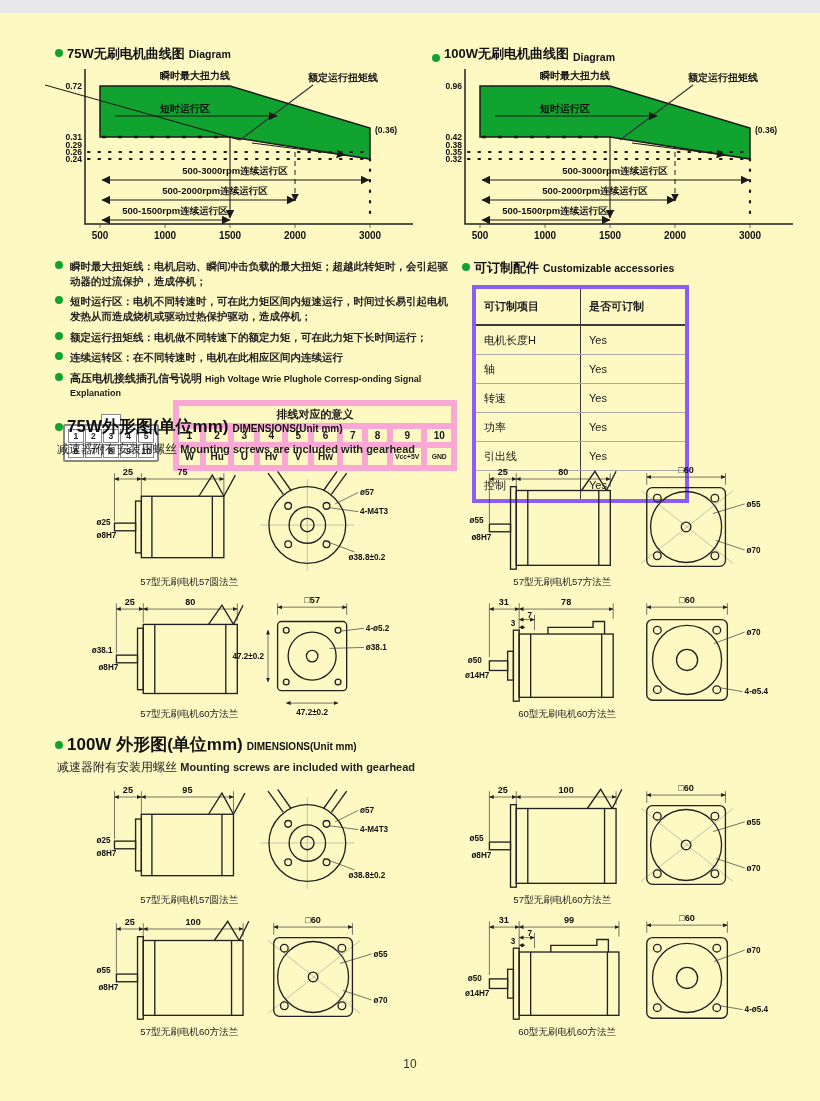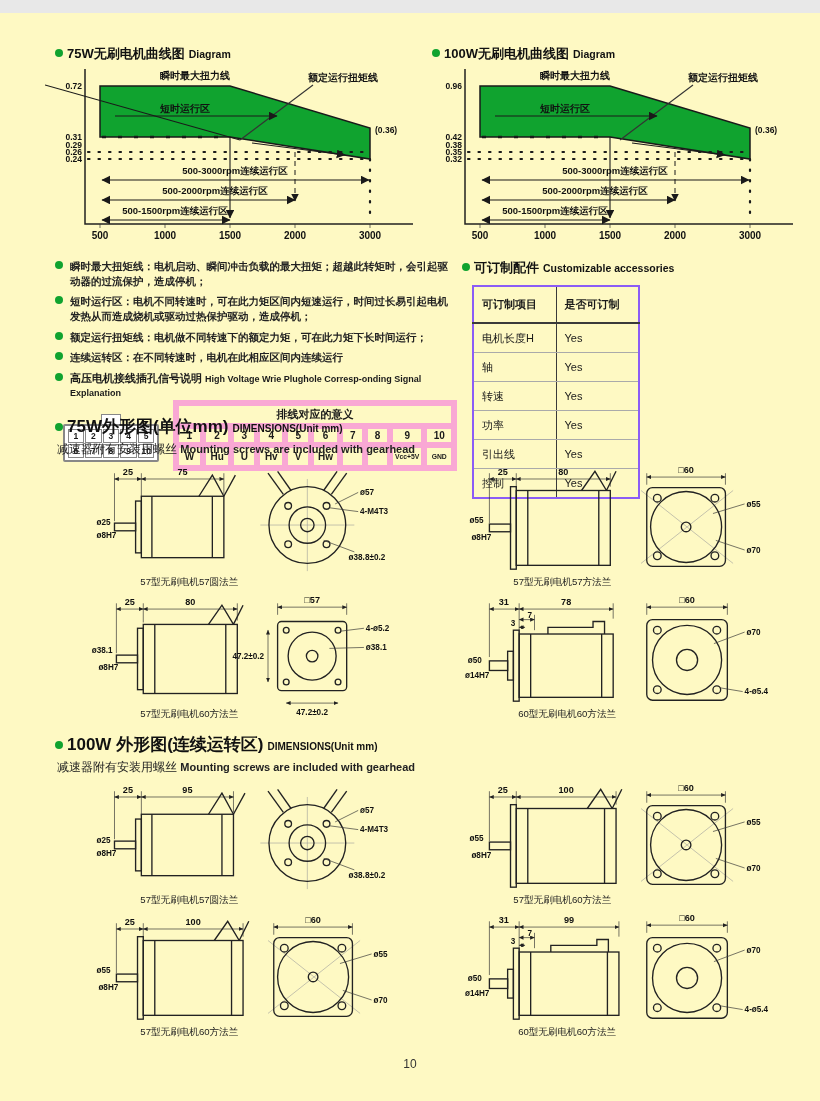--- a/index.html
+++ b/index.html
@@ -17,21 +17,21 @@
 
   
   .note{display:flex;gap:7px;margin-bottom:6px;}
   .note .dot{margin-top:3px;}
   .note-text{font-size:10.5px;line-height:1.4;font-weight:600;color:#222;width:382px;}
   .note-head{font-size:11px;font-weight:bold;}
   .note-head .en{font-size:9px;}
 
   
   table{border-collapse:collapse;}
-  .acc-table{width:168px;border:2px solid #8b5cf6;font-size:11px;}
+  .acc-table{width:217px;border:4px solid #8b5cf6;font-size:11px;}
   .acc-table th{font-weight:600;text-align:left;padding:10px 8px;border-bottom:2.5px solid #3a3a3a;font-size:11px;}
   .acc-table td{padding:6.5px 8px;border-bottom:1px solid #aaa;}
   .acc-table .c2{border-left:1.5px solid #3a3a3a;}
 
   
   .sig-table{border:1.8px solid #444;font-size:10px;}
   .sig-table td,.sig-table th{border:6px solid #f9a8d4;text-align:center;padding:1px 2px;}
   .sig-title{font-weight:bold;font-size:11px;padding:2px 0;}
   .sig-num{font-weight:bold;width:24px;font-size:10px;}
   .sig-col{font-size:7.5px;height:20px;}
@@ -80,21 +80,21 @@
   </defs>
 </svg>
 
 <div class="page">
 
   <div class="abs sec-head" style="left:55px;top:32px;">
     <span class="dot"></span>
     <span class="h-zh">75W无刷电机曲线图</span>
     <span class="h-en">Diagram</span>
   </div>
-  <div class="abs sec-head" style="left:432px;top:32px;">
+  <div class="abs sec-head" style="left:432px;top:32px;align-items:flex-end;">
     <span class="dot"></span>
     <span class="h-zh">100W无刷电机曲线图</span>
     <span class="h-en">Diagram</span>
   </div>
 
   <svg class="abs" style="left:45px;top:48px;" width="375" height="185" viewBox="0 0 375 185">
     <polygon class="area" points="55,25 185,25 325,67 325,98 185,76 55,76"></polygon>
     <path class="axis" d="M40,8 V163 H368"></path>
     <g class="s-thin">
       <line x1="55" y1="163" x2="55" y2="167"></line>
@@ -501,21 +501,21 @@
         <text class="dims" x="332" y="41">ø70</text>
         <text class="dims" x="330" y="103">4-ø5.4</text>
         <text class="cap" x="145" y="126" text-anchor="middle">60型无刷电机60方法兰</text>
       </svg>
     </div>
   </div>
 
   <div class="abs" style="left:55px;top:720px;width:730px;">
     <div class="sec-head">
       <span class="dot"></span>
-      <span class="big-zh">100W 外形图(连续运转区)</span>
+      <span class="big-zh">100W 外形图(单位mm)</span>
       <span class="big-en">DIMENSIONS(Unit mm)</span>
     </div>
     <div class="sub">
       <span>减速器附有安装用螺丝</span>
       <span class="en">Mounting screws are included with gearhead</span>
     </div>
 
     <div style="display:flex;flex-wrap:wrap;column-gap:18px;row-gap:4px;margin-top:4px;">
 
       <svg width="355" height="128" viewBox="0 0 370 130">

